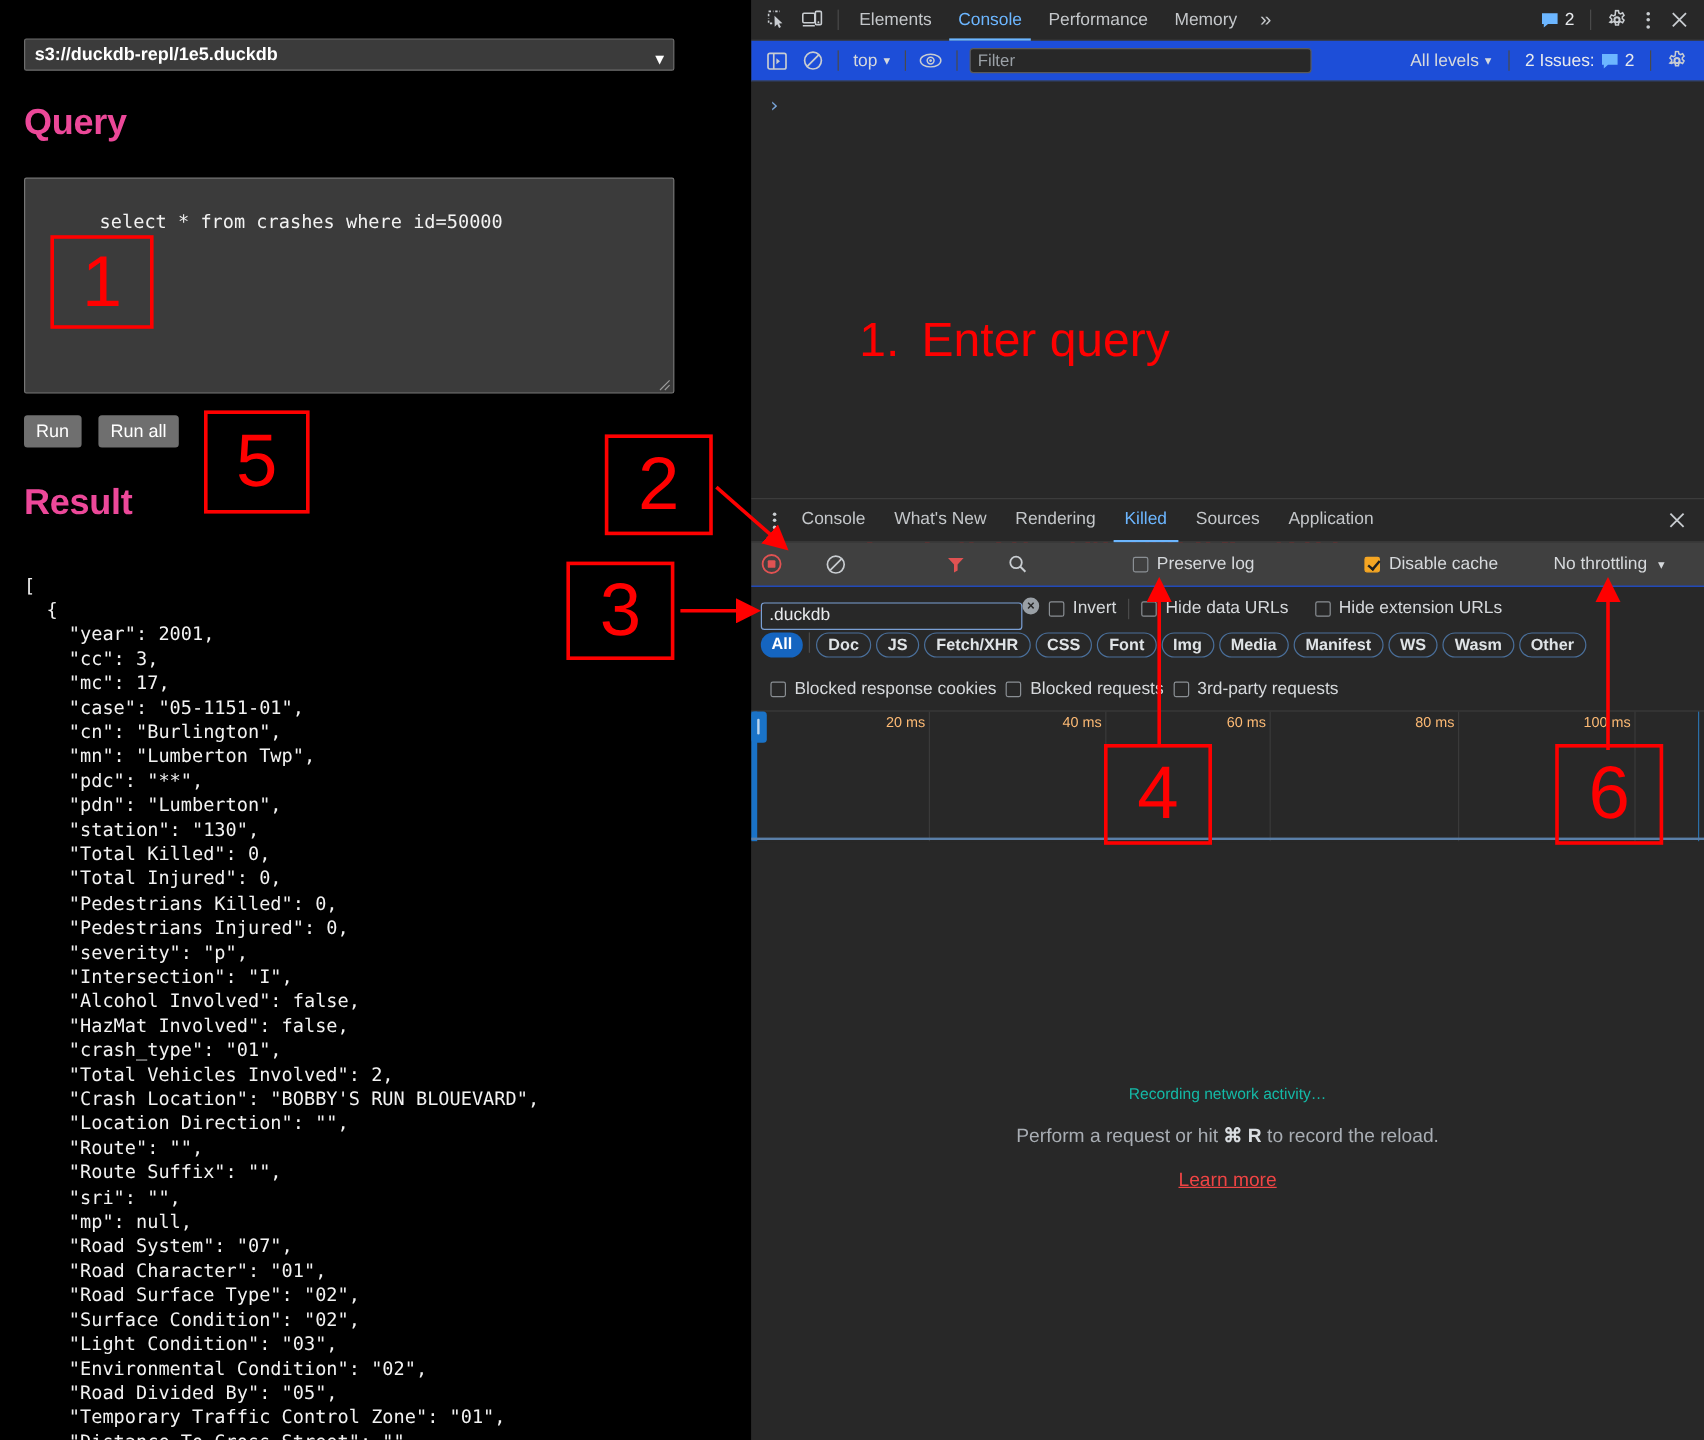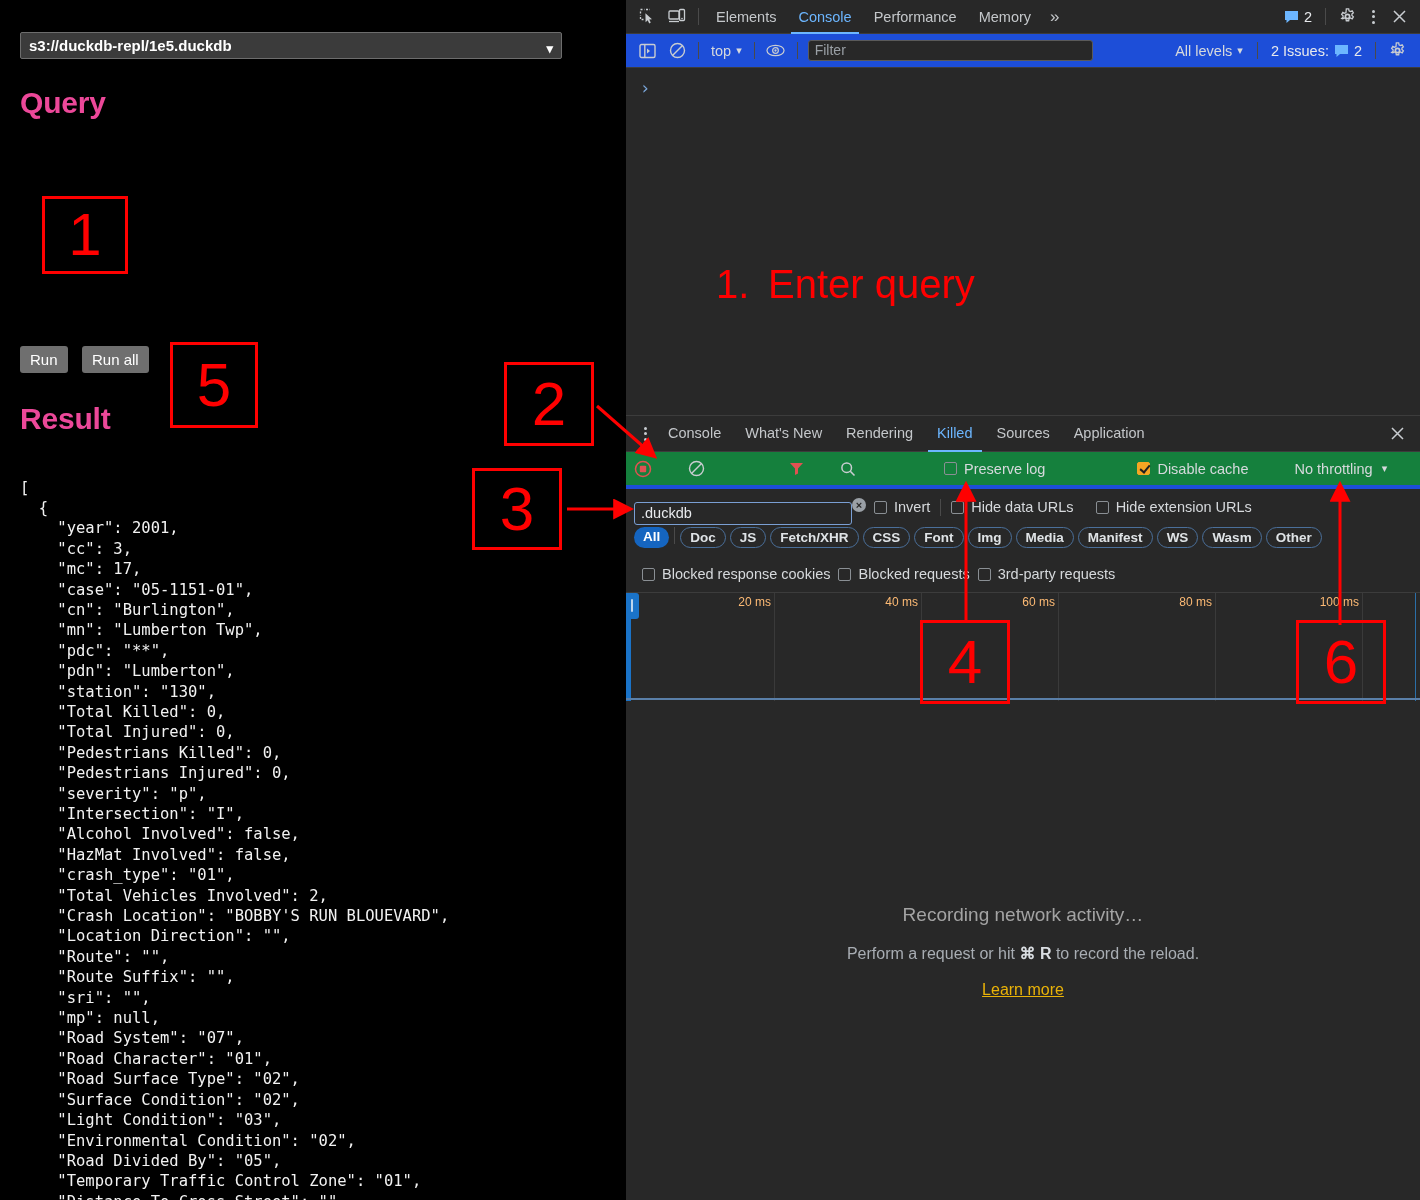--- a/index.html
+++ b/index.html
@@ -169,21 +169,21 @@
     height: 2px; background: #6cb6ff;
   }
   .kebab {
     width: 22px; height: 28px; display: flex; flex-direction: column;
     align-items: center; justify-content: center; gap: 2.5px; cursor: pointer;
   }
   .kebab i { width: 3px; height: 3px; background: #c9cdd1; border-radius: 50%; display:block;}
 
   #net-toolbar {
     position: absolute; left: 0; top: 452px; width: 794px; height: 37px;
-    background: #15803d; border-bottom: 4px solid #1d4ed8;
+    background: #404040; border-bottom: 1px solid #1d4ed8;
     display: flex; align-items: center; padding-left: 8px; gap: 36px;
   }
   .cb {
     width: 13px; height: 13px; border: 1px solid #8a8f94; border-radius: 2px;
     background: transparent; display: inline-block; flex: 0 0 13px;
   }
   .cb.checked { background: #f5a623; border-color: #f5a623; position: relative; }
   .cb.checked::after {
     content: ""; position: absolute; left: 4px; top: 0px;
     width: 4px; height: 8px; border: solid #202020;
@@ -259,42 +259,48 @@
   #tl-bottom-border {
     position: absolute; left: 0; bottom: 0; width: 794px; height: 2px;
     background: #5a7fa8;
   }
 
   #net-empty {
     position: absolute; left: 0; top: 702px; width: 794px; height: 498px;
     background: #282828; display: flex; flex-direction: column;
     align-items: center; padding-top: 202px; gap: 18px;
   }
-  #net-empty .l1 { color: #a3a3a3; font-size: 19px; }
+  #net-empty .l1 { color: #14b8a6; font-size: 13px; }
   #net-empty .l2 { color: #a8adb3; font-size: 16px; }
   #net-empty .l2 b { color: #d9dde1; font-weight: bold; }
   #net-empty .l3 {
-    color: #eab308; font-size: 16px; text-decoration: underline;
+    color: #ef4444; font-size: 16px; text-decoration: underline;
     cursor: pointer;
   }
 </style>
 </head>
 <body>
 
 <div id="root">
 
   <div id="app-pane">
 
     <div id="db-select">
       <span>s3://duckdb-repl/1e5.duckdb</span>
       <span class="caret">▾</span>
     </div>
 
     <div class="h-title" id="query-title">Query</div>
 
+    <div id="query-box">
+      <span>select * from crashes where id=50000</span>
+      <svg id="query-resize" viewBox="0 0 12 12">
+        <path d="M11 3 L3 11 M11 7 L7 11" stroke="#9a9a9a" stroke-width="1" fill="none"></path>
+      </svg>
+    </div>
 
     <button class="btn" id="btn-run">Run</button>
     <button class="btn" id="btn-run-all">Run all</button>
 
     <div class="h-title" id="result-title">Result</div>
 
     <pre id="json-result">[
   {
     "year": 2001,
     "cc": 3,

